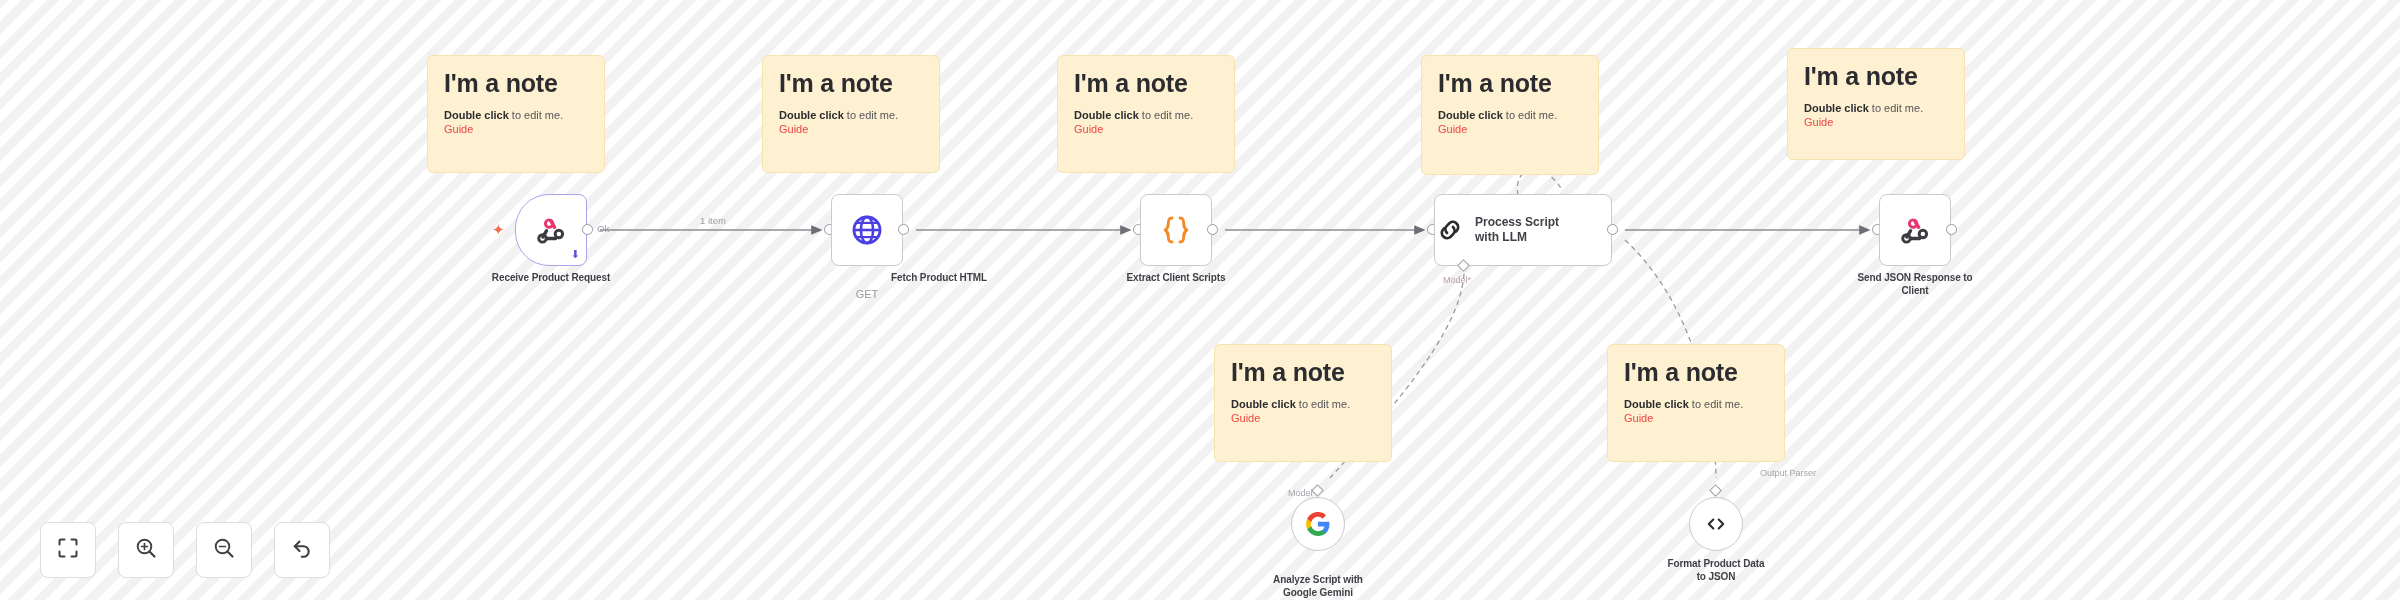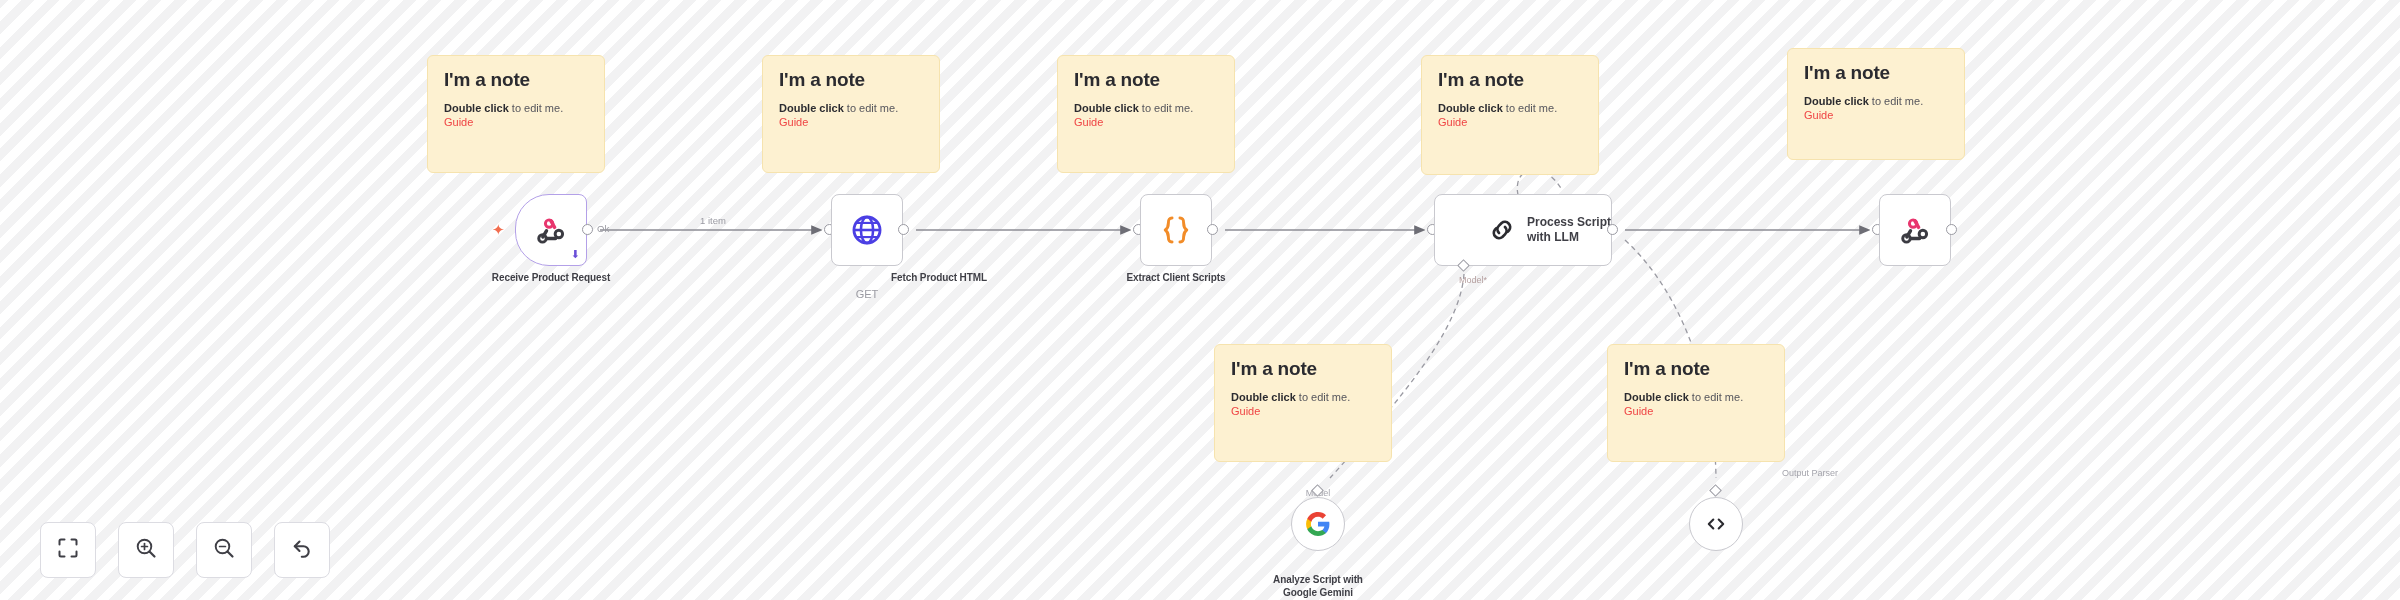--- a/index.html
+++ b/index.html
@@ -32,21 +32,21 @@
   
   .sticky {
     position: absolute;
     background: #fdf1d1;
     border: 1px solid #f6e3ae;
     border-radius: 6px;
     padding: 14px 16px 10px 16px;
     box-shadow: 0 0 0 0 rgba(0,0,0,0);
   }
   .sticky .note-title {
-    font-size: 19px;
+    font-size: 25px;
     font-weight: bold;
     color: #2b2b30;
     line-height: 1.1;
     margin: 0 0 10px 0;
     letter-spacing: -0.2px;
   }
   .sticky .note-sub {
     font-size: 11px;
     color: #55555c;
     line-height: 1.3;
@@ -128,21 +128,20 @@
     position: absolute;
     font-size: 9.5px;
     color: #9a9aa2;
     white-space: nowrap;
   }
   .conn-label {
     position: absolute;
     font-size: 9px;
     color: #a5a5ad;
     white-space: nowrap;
-    text-align: center;
   }
   .conn-label.req { color: #b6a0a0; }
 
   .sparkle {
     position: absolute;
     color: #f26d4f;
     font-size: 15px;
     line-height: 1;
   }
   .pin-badge {
@@ -273,21 +272,21 @@
         <path d="M9.2 3.6c-2.4 0-2.6 1.6-2.6 3.6 0 2.3-.4 3.6-2.2 4.8 1.8 1.2 2.2 2.5 2.2 4.8 0 2 .2 3.6 2.6 3.6" stroke="#f28c28" stroke-width="2.1" stroke-linecap="round" stroke-linejoin="round"></path>
         <path d="M14.8 3.6c2.4 0 2.6 1.6 2.6 3.6 0 2.3.4 3.6 2.2 4.8-1.8 1.2-2.2 2.5-2.2 4.8 0 2-.2 3.6-2.6 3.6" stroke="#f28c28" stroke-width="2.1" stroke-linecap="round" stroke-linejoin="round"></path>
       </svg>
     </span>
   </div>
   <div class="port" style="left:1207px; top:224px;"></div>
   <div class="node-label" style="left:1056px; top:272px; width:240px;">Extract Client Scripts</div>
 
   <div class="arrow-in" style="left:1415px; top:226px;"></div>
   <div class="port" style="left:1427px; top:224px;"></div>
-  <div class="node" style="left:1434px; top:194px; width:178px; height:72px; justify-content:flex-end; padding-left:14px;">
+  <div class="node" style="left:1434px; top:194px; width:178px; height:72px; justify-content:flex-start; ">
     <span class="node-icon">
       <svg width="30" height="30" viewBox="0 0 24 24" fill="none">
         <path d="M9.6 14.4a4.2 4.2 0 0 1 0-5.9l2.1-2.1a4.2 4.2 0 0 1 5.9 5.9l-1.1 1.1" stroke="#2b2b30" stroke-width="2.2" stroke-linecap="round"></path>
         <path d="M14.4 9.6a4.2 4.2 0 0 1 0 5.9l-2.1 2.1a4.2 4.2 0 0 1-5.9-5.9l1.1-1.1" stroke="#2b2b30" stroke-width="2.2" stroke-linecap="round"></path>
       </svg>
     </span>
     <span class="inline-label">Process Script
 with LLM</span>
   </div>
   <div class="port" style="left:1607px; top:224px;"></div>
@@ -302,20 +301,22 @@
         <path d="M8.6 12.6 5.9 17.2" stroke="#3b3b42" stroke-width="2.6" stroke-linecap="round"></path>
         <path d="M11.9 5.2 14.7 10" stroke="#e8366e" stroke-width="2.6" stroke-linecap="round"></path>
         <path d="M9.2 18.3h6.2" stroke="#3b3b42" stroke-width="2.6" stroke-linecap="round"></path>
         <circle cx="10.6" cy="7.2" r="2.8" stroke="#e8366e" stroke-width="2.2" fill="none"></circle>
         <circle cx="5.6" cy="18.3" r="2.8" stroke="#3b3b42" stroke-width="2.2" fill="none"></circle>
         <circle cx="17.9" cy="15" r="2.8" stroke="#3b3b42" stroke-width="2.2" fill="none"></circle>
       </svg>
     </span>
   </div>
   <div class="port" style="left:1946px; top:224px;"></div>
+  <div class="node-label" style="left:1795px; top:272px; width:240px;">Send JSON Response to
+Client</div>
 
   <div class="conn-label" style="left:1288px; top:488px; width:60px;">Model</div>
   <div class="port-diamond" style="left:1313px; top:486px;"></div>
   <div class="node round" style="left:1291px; top:497px; width:54px; height:54px;">
     <span class="node-icon">
       <svg width="26" height="26" viewBox="0 0 48 48">
         <path fill="#4285F4" d="M45.1 24.5c0-1.6-.1-3.2-.4-4.7H24v8.9h11.8c-.5 2.8-2 5.1-4.4 6.7v5.5h7.1c4.2-3.8 6.6-9.5 6.6-16.4z"></path>
         <path fill="#34A853" d="M24 46c6 0 11-2 14.6-5.4l-7.1-5.5c-2 1.3-4.5 2.1-7.5 2.1-5.8 0-10.7-3.9-12.4-9.1H4.2v5.7C7.8 41.1 15.3 46 24 46z"></path>
         <path fill="#FBBC05" d="M11.6 28.1c-.5-1.3-.7-2.7-.7-4.1s.3-2.8.7-4.1v-5.7H4.2C2.8 17.1 2 20.4 2 24s.8 6.9 2.2 9.8l7.4-5.7z"></path>
         <path fill="#EA4335" d="M24 10.8c3.3 0 6.2 1.1 8.5 3.3l6.3-6.3C35 4.3 30 2 24 2 15.3 2 7.8 6.9 4.2 14.2l7.4 5.7c1.7-5.2 6.6-9.1 12.4-9.1z"></path>
@@ -328,20 +329,22 @@
   <div class="conn-label" style="left:1760px; top:468px; width:100px;">Output Parser</div>
   <div class="port-diamond" style="left:1711px; top:486px;"></div>
   <div class="node round" style="left:1689px; top:497px; width:54px; height:54px;">
     <span class="node-icon">
       <svg width="24" height="24" viewBox="0 0 24 24" fill="none">
         <path d="M9.3 7.5 4.8 12l4.5 4.5" stroke="#2b2b30" stroke-width="2.1" stroke-linecap="round" stroke-linejoin="round"></path>
         <path d="M14.7 7.5 19.2 12l-4.5 4.5" stroke="#2b2b30" stroke-width="2.1" stroke-linecap="round" stroke-linejoin="round"></path>
       </svg>
     </span>
   </div>
+  <div class="node-label" style="left:1606px; top:558px; width:220px;">Format Product Data
+to JSON</div>
 
   <div id="toolbar">
     <div class="tool-btn">
       <span>
         <svg width="24" height="24" viewBox="0 0 24 24" fill="none">
           <path d="M3.5 8.5V5a1.5 1.5 0 0 1 1.5-1.5h3.5" stroke="#3f3f46" stroke-width="2" stroke-linecap="round"></path>
           <path d="M15.5 3.5H19A1.5 1.5 0 0 1 20.5 5v3.5" stroke="#3f3f46" stroke-width="2" stroke-linecap="round"></path>
           <path d="M20.5 15.5V19a1.5 1.5 0 0 1-1.5 1.5h-3.5" stroke="#3f3f46" stroke-width="2" stroke-linecap="round"></path>
           <path d="M8.5 20.5H5A1.5 1.5 0 0 1 3.5 19v-3.5" stroke="#3f3f46" stroke-width="2" stroke-linecap="round"></path>
         </svg>

